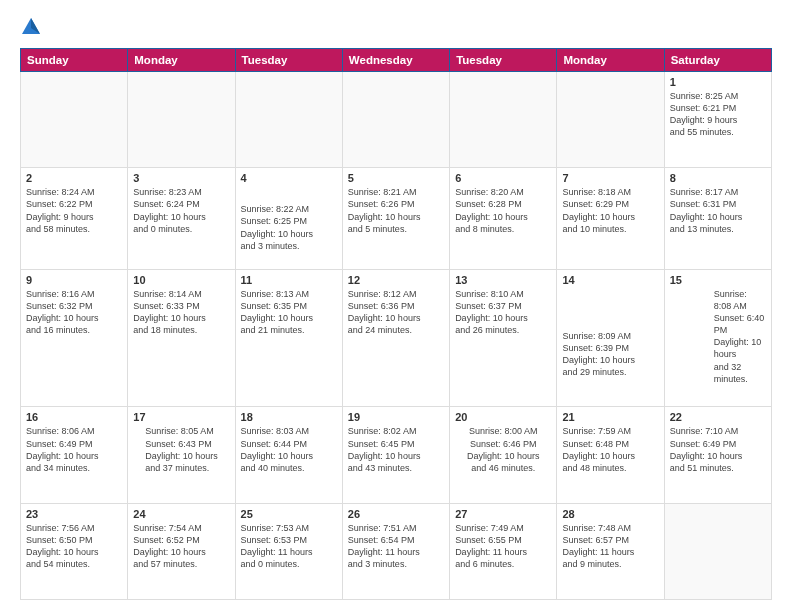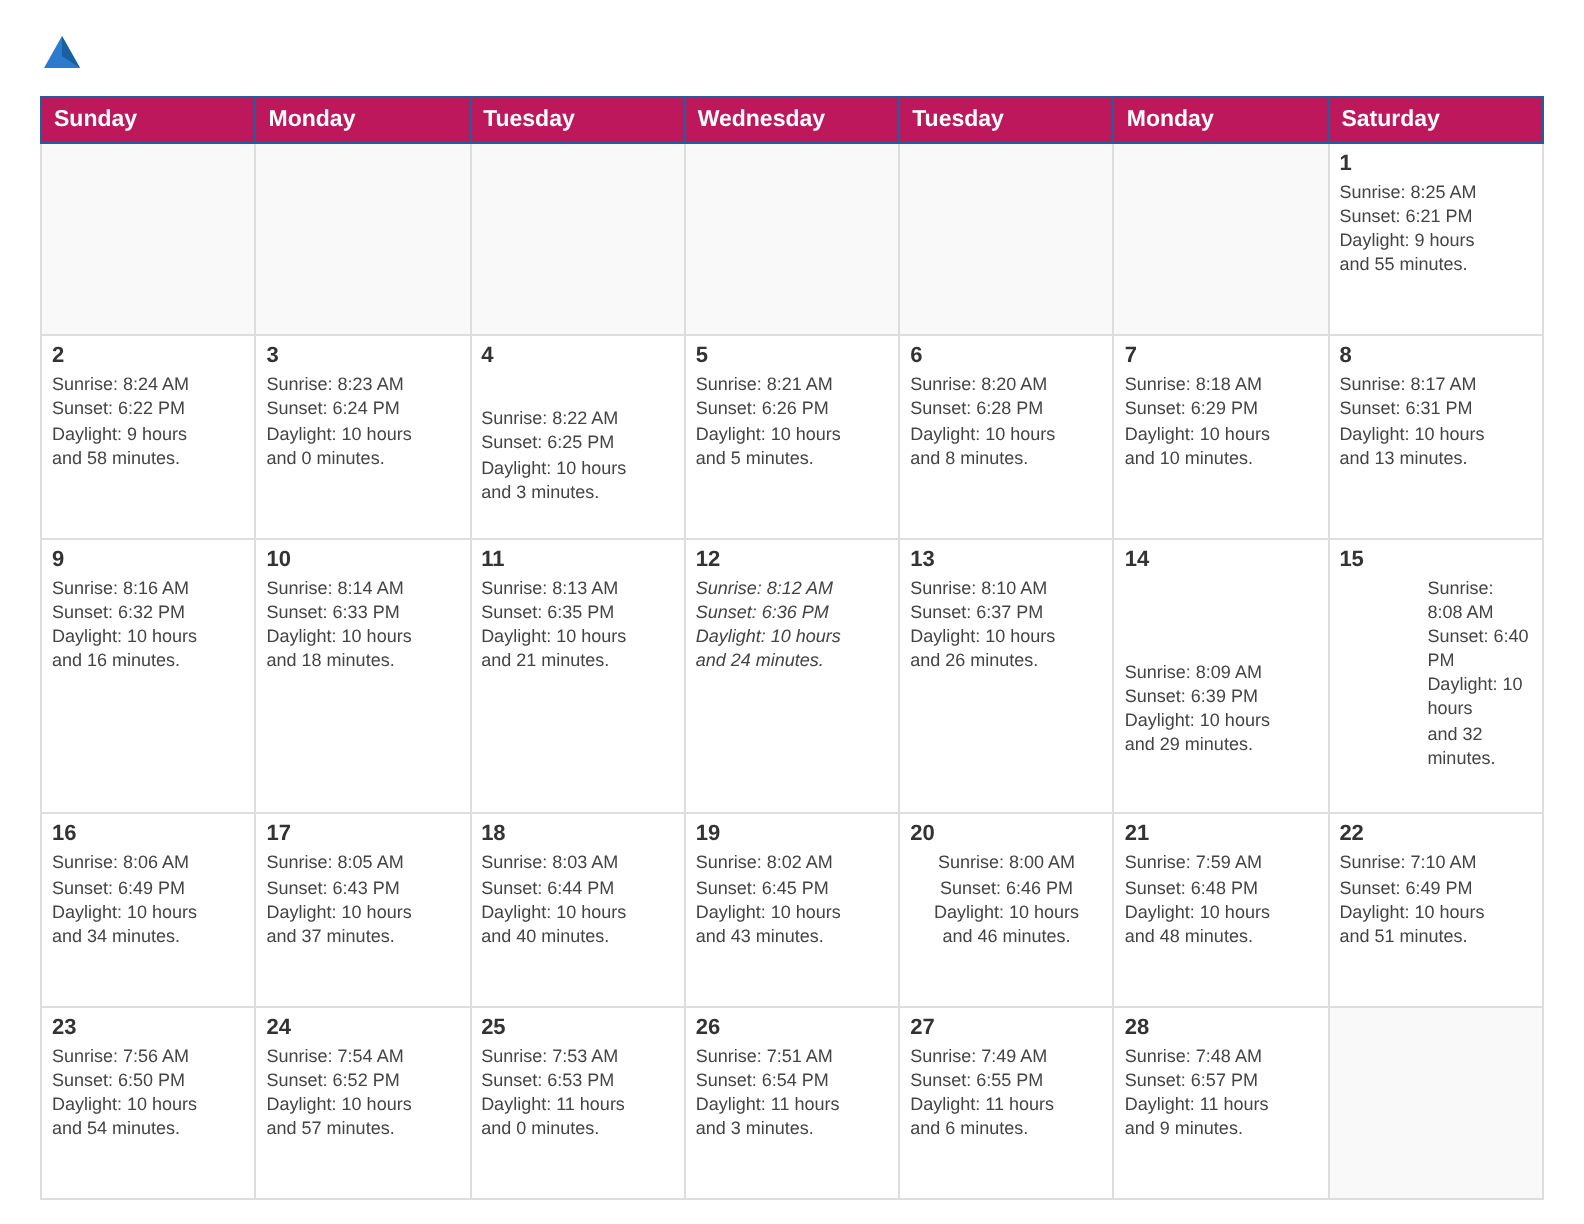--- a/index.html
+++ b/index.html
@@ -210,21 +210,21 @@
           </td>
           <td>
             <span class="day-num">11</span>
             <div class="day-info" style="white-space: pre-line;">Sunrise: 8:13 AM
 Sunset: 6:35 PM
 Daylight: 10 hours
 and 21 minutes.</div>
           </td>
           <td>
             <span class="day-num">12</span>
-            <div class="day-info" style="white-space: pre-line; font-style: italic;">Sunrise: 8:12 AM
+            <div class="day-info" style="white-space: pre-line;">Sunrise: 8:12 AM
 Sunset: 6:36 PM
 Daylight: 10 hours
 and 24 minutes.</div>
           </td>
           <td>
             <span class="day-num">13</span>
             <div class="day-info" style="white-space: pre-line;">Sunrise: 8:10 AM
 Sunset: 6:37 PM
 Daylight: 10 hours
 and 26 minutes.</div>
@@ -247,21 +247,21 @@
         <tr>
           <td>
             <span class="day-num">16</span>
             <div class="day-info" style="white-space: pre-line;">Sunrise: 8:06 AM
 Sunset: 6:49 PM
 Daylight: 10 hours
 and 34 minutes.</div>
           </td>
           <td>
             <span class="day-num">17</span>
-            <div class="day-info" style="white-space: pre-line;">Sunrise: 8:05 AM
+            <div class="day-info" style="white-space: pre-line; margin-left: 12px;">Sunrise: 8:05 AM
 Sunset: 6:43 PM
 Daylight: 10 hours
 and 37 minutes.</div>
           </td>
           <td>
             <span class="day-num">18</span>
             <div class="day-info" style="white-space: pre-line;">Sunrise: 8:03 AM
 Sunset: 6:44 PM
 Daylight: 10 hours
 and 40 minutes.</div>

